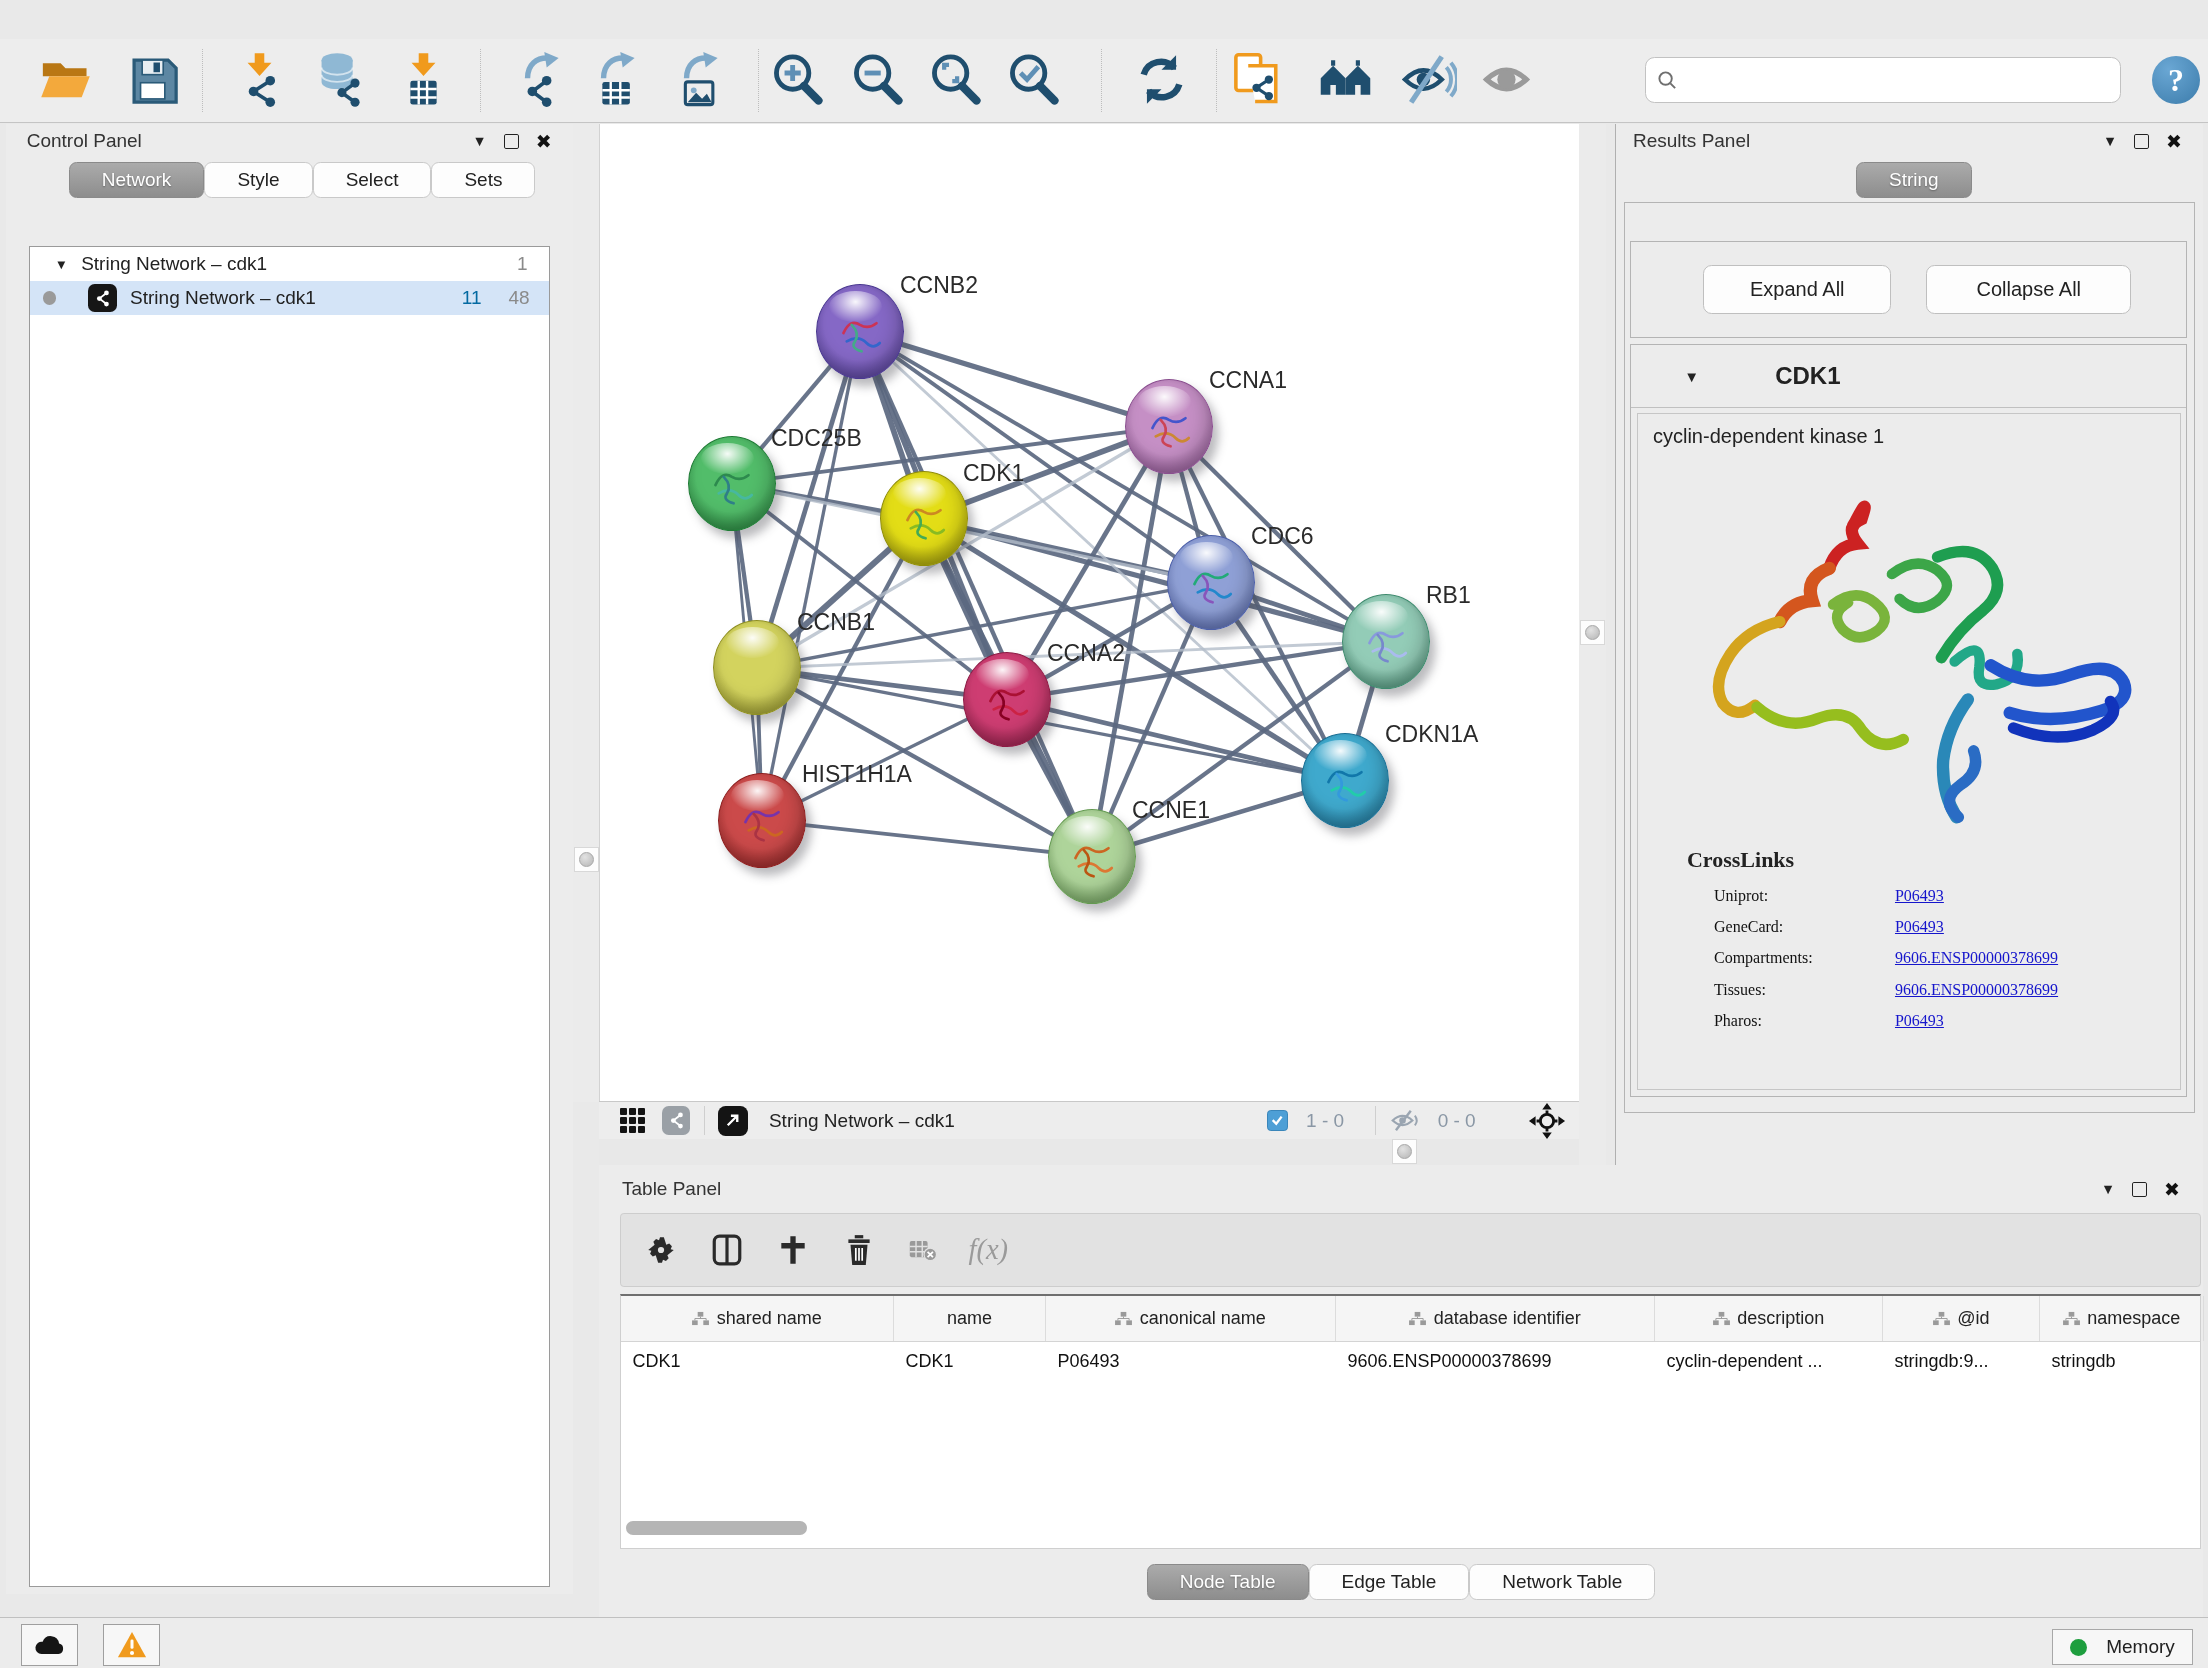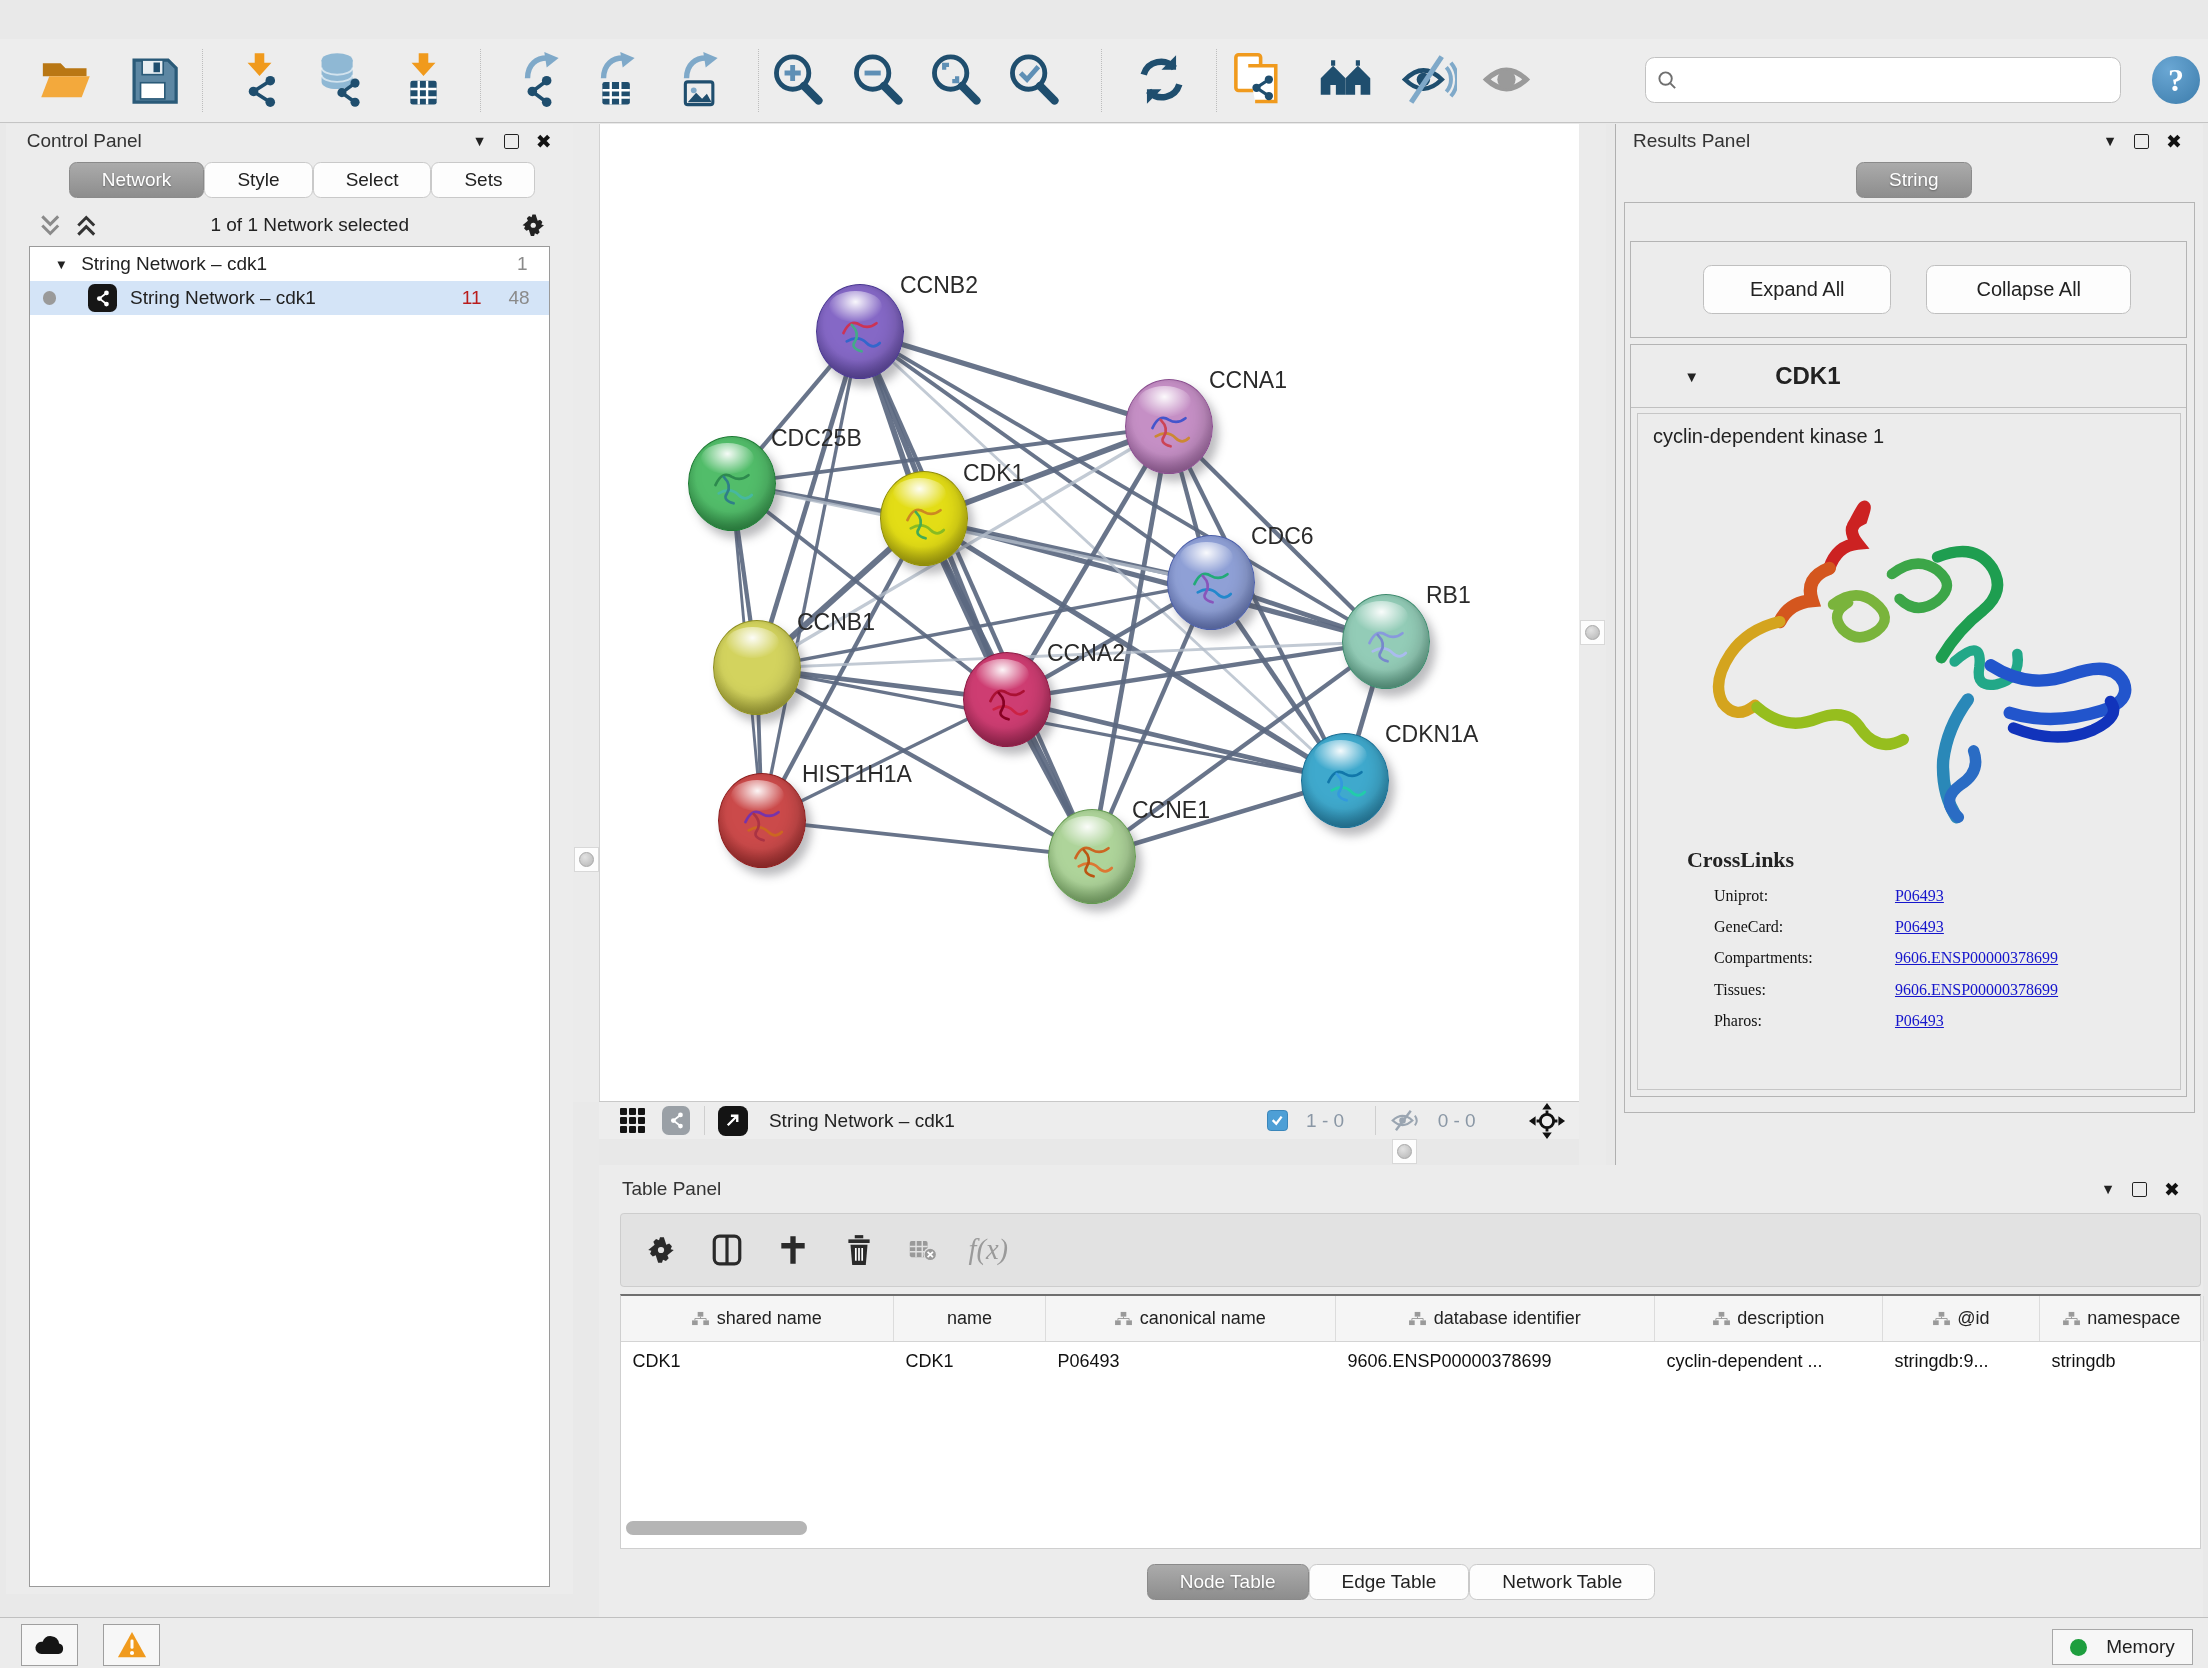--- a/index.html
+++ b/index.html
@@ -306,51 +306,38 @@
       <span class="caret">▼</span>
       <span class="floatbox"></span>
       <span class="closex">✖</span>
     </div>
     <div class="cp-tabs">
       <span class="tab sel">Network</span>
       <span class="tab">Style</span>
       <span class="tab">Select</span>
       <span class="tab">Sets</span>
     </div>
-    <div class="cp-sub">
-      <svg class="chev" style="margin-left:30px" viewBox="0 0 22 22">
-          <path d="M4 3l7 7 7-7M4 11l7 7 7-7" stroke="#8a8a8a" stroke-width="2.6" fill="none"></path>
-        </svg>
-      <svg class="chev" style="margin-left:7.6px" viewBox="0 0 22 22">
-          <path d="M4 19l7-7 7 7M4 11l7-7 7 7" stroke="#333" stroke-width="2.6" fill="none"></path>
-        </svg>
-      <span style="flex:1;text-align:center;font-size:19px">1 of 1 Network selected</span>
-      <svg class="gear-sm" style="margin-right:25px" viewBox="0 0 24 24">
-          <path fill="#222" d="M12 8a4 4 0 100 8 4 4 0 000-8zm9 4l-2.2-.6.9-2.1-1.9-1.9-2.1.9L15 6l-1-3h-2.7l-.7 2.2-2.1-.9-1.9 1.9.9 2.1L3 12l2.2.6-.9 2.1 1.9 1.9 2.1-.9L9 18l1 3h2.7l.7-2.2 2.1.9 1.9-1.9-.9-2.1z"></path>
-          <circle cx="12" cy="12" r="2.2" fill="#ececec"></circle>
-        </svg>
-    </div>
     <div class="treebox">
       <div class="treerow">
         <span style="margin-left:25px;font-size:13.3px">▼</span>
         <span style="margin-left:13.3px">String Network – cdk1</span>
         <span style="margin-left:auto;margin-right:21px;color:#8a8a8a">1</span>
       </div>
       <div class="treerow sel">
         <span style="margin-left:13.3px;width:13.3px;height:13.3px;border-radius:50%;background:#9a9a9a"></span>
         <span class="sharebadge" style="margin-left:32px">
           <svg viewBox="0 0 24 24">
               <path d="M17 5 8 12l9 7" stroke="#fff" stroke-width="2.2" fill="none"></path>
               <circle cx="17" cy="5" r="3" fill="#fff"></circle>
               <circle cx="8" cy="12" r="3" fill="#fff"></circle>
               <circle cx="17" cy="19" r="3" fill="#fff"></circle>
             </svg>
         </span>
         <span style="margin-left:13.3px">String Network – cdk1</span>
-        <span style="margin-left:auto;color:#b91c1c">11</span>
+        <span style="margin-left:auto;color:#0369a1">11</span>
         <span style="margin-left:27px;margin-right:19px;color:#8a8a8a">48</span>
       </div>
     </div>
   </div>
 
   <div class="vstrip" style="left:573px">
     <div class="knobchip" style="left:1px;top:723px">
         <span class="knob"></span>
       </div>
   </div>

